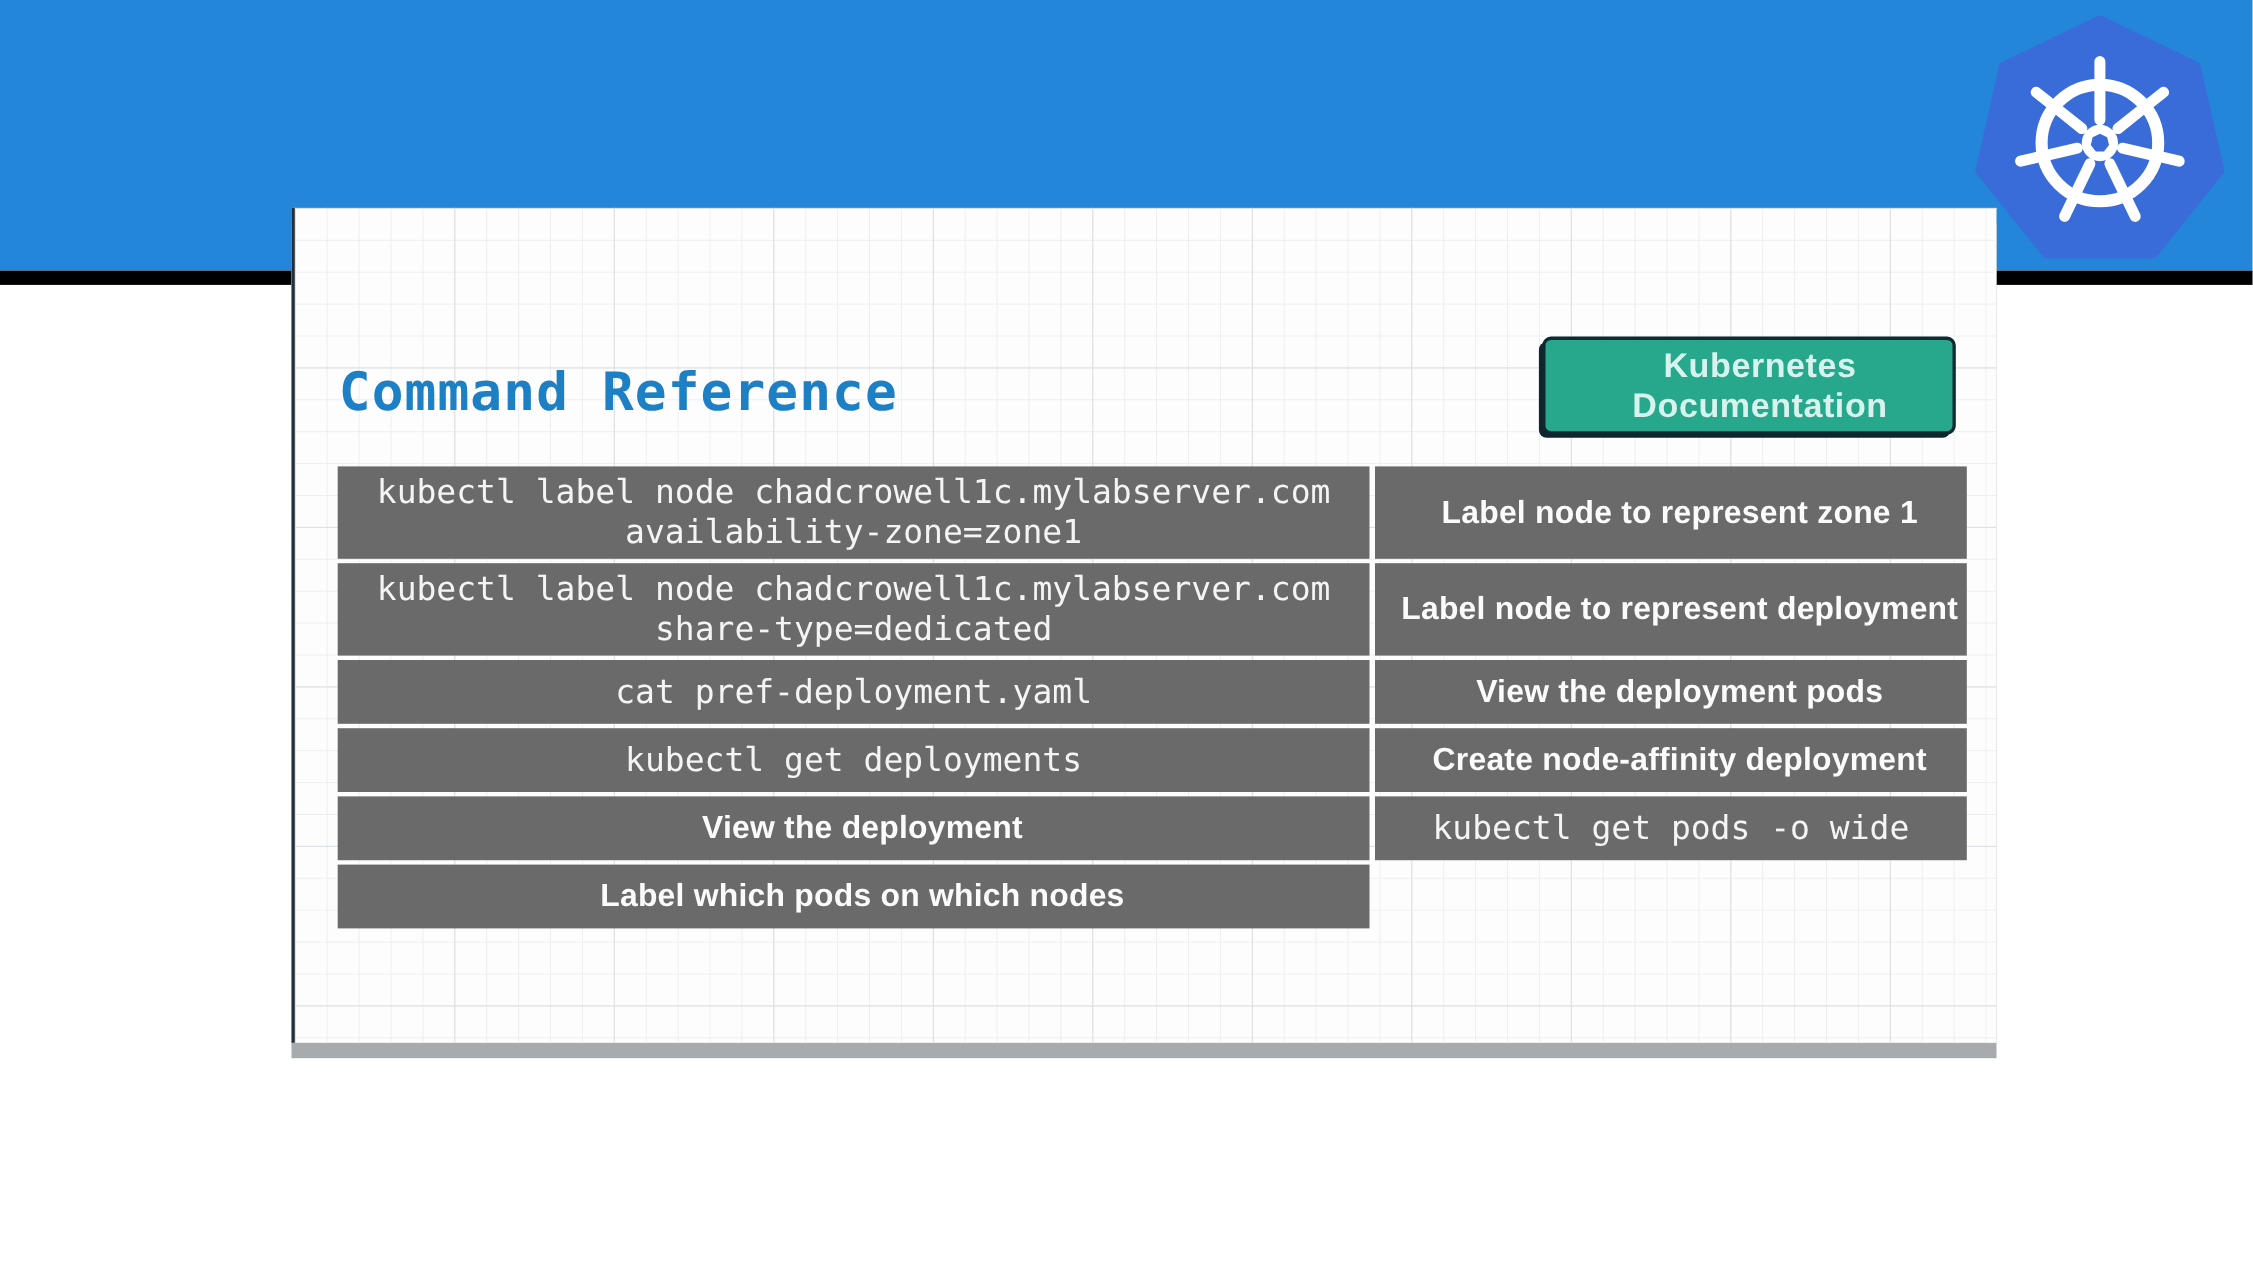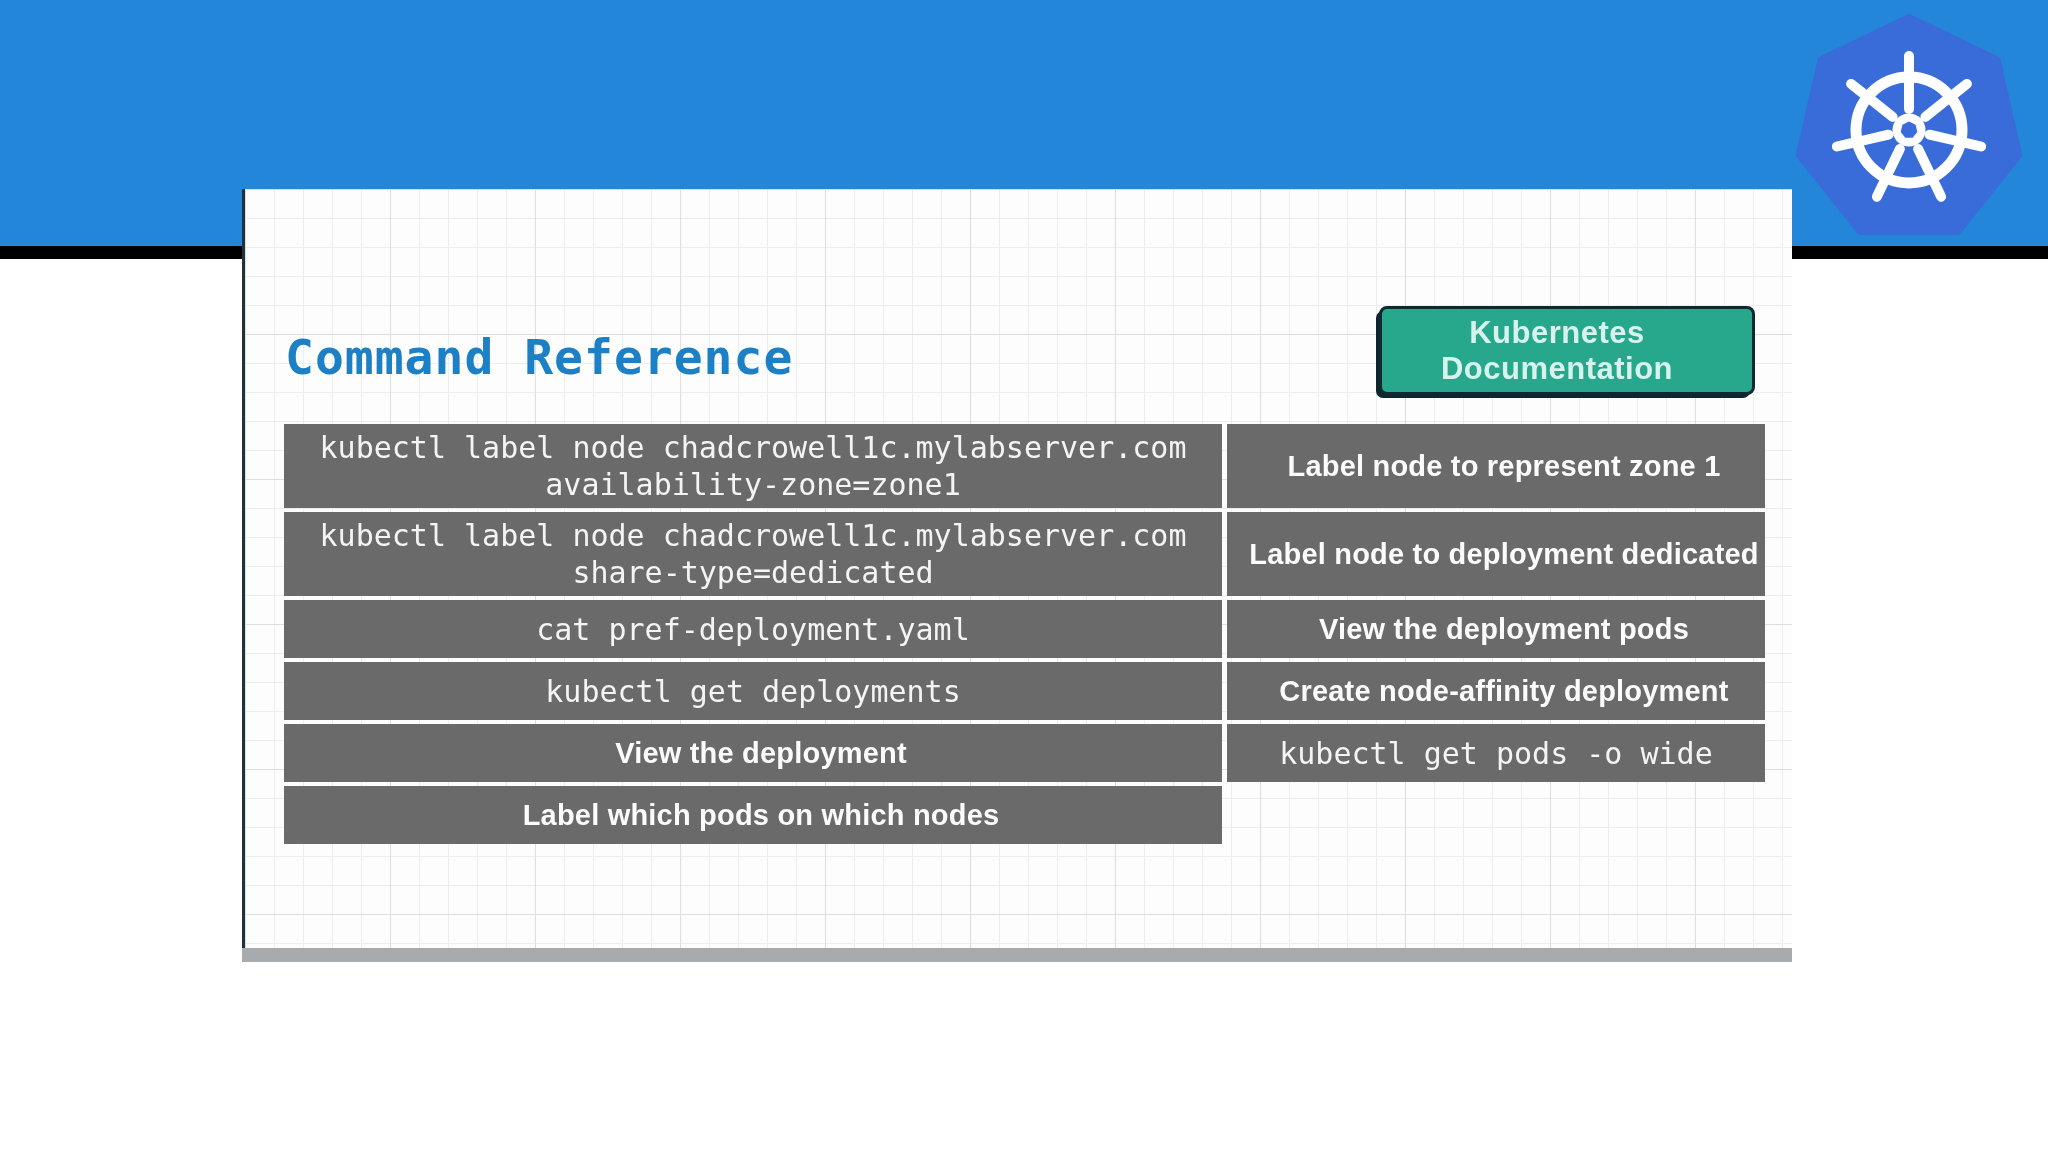--- a/index.html
+++ b/index.html
@@ -6,42 +6,42 @@
   .stage{
     position:relative;width:2048px;height:1152px;overflow:hidden;
     background:#ffffff;font-family:"Liberation Sans",sans-serif;
   }
   
   .blue-band{position:absolute;left:0;top:0;width:2048px;height:246px;background:#2486d9;}
   
   .black-bar{position:absolute;left:0;top:246px;width:2048px;height:13px;background:#000000;}
   
   .slide{
-    position:absolute;left:242px;top:189px;width:1547px;height:759px;
+    position:absolute;left:265px;top:189px;width:1547px;height:759px;
     background-color:#fdfdfe;
     background-image:
       linear-gradient(#dcdfe1 1px,transparent 1px),
       linear-gradient(90deg,#dcdfe1 1px,transparent 1px),
       linear-gradient(#eceeef 1px,transparent 1px),
       linear-gradient(90deg,#eceeef 1px,transparent 1px);
     background-size:145px 145px,145px 145px,29px 29px,29px 29px;
     border-left:3px solid #20303c;
     box-shadow:0 14px 0 0 #a7abad;
   }
   .slide-title{
     position:absolute;left:40px;top:140px;margin:0;
     font-family:"DejaVu Sans Mono","Liberation Mono",monospace;
     font-weight:bold;font-size:48px;letter-spacing:1px;color:#1e80c4;
     white-space:nowrap;
   }
   .docs-button{
     position:absolute;left:1134px;top:117px;width:376px;height:89px;
     box-sizing:border-box;background:#27a78c;border:3px solid #0f2831;border-radius:8px;
     box-shadow:-4px 4px 0 -1px #10262e;
-    display:flex;align-items:center;justify-content:flex-start;
+    display:flex;align-items:center;justify-content:flex-end;
     cursor:pointer;
   }
   .docs-button .label{
     width:350px;text-align:center;color:#d7f3ed;
     font-size:31px;line-height:36px;font-weight:bold;letter-spacing:0.5px;
   }
   .cmd-table{
     position:absolute;left:39px;top:235px;
     display:grid;
     grid-template-columns:938px 538px;
@@ -79,21 +79,21 @@
     <div class="docs-button">
       <div class="label">Kubernetes Documentation</div>
     </div>
 
     <div class="cmd-table">
 
       <div class="cell command">kubectl label node chadcrowell1c.mylabserver.com availability-zone=zone1</div>
       <div class="cell description">Label node to represent zone 1</div>
 
       <div class="cell command">kubectl label node chadcrowell1c.mylabserver.com share-type=dedicated</div>
-      <div class="cell description">Label node to deployment dedicated</div>
+      <div class="cell description">Label node to represent deployment</div>
 
       <div class="cell command">cat pref-deployment.yaml</div>
       <div class="cell description">View the deployment pods</div>
 
       <div class="cell command">kubectl get deployments</div>
 
       <div class="cell description">Create node-affinity deployment</div>
       <div class="cell description">View the deployment</div>
 
       <div class="cell command">kubectl get pods -o wide</div>

